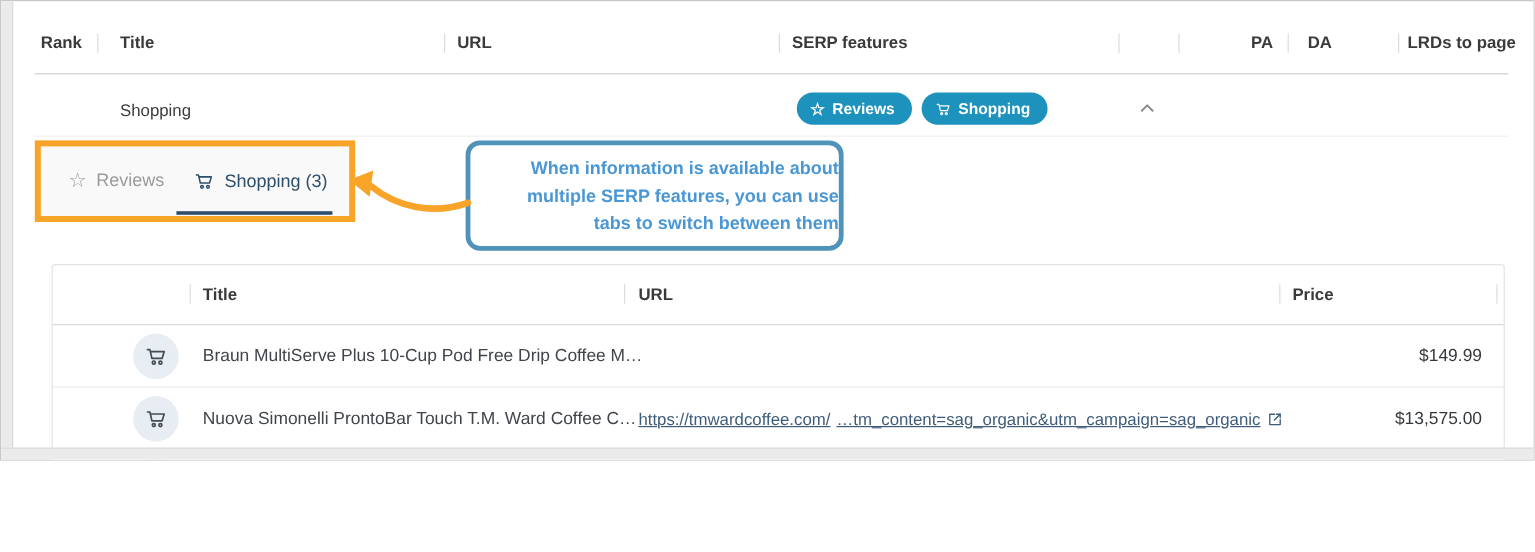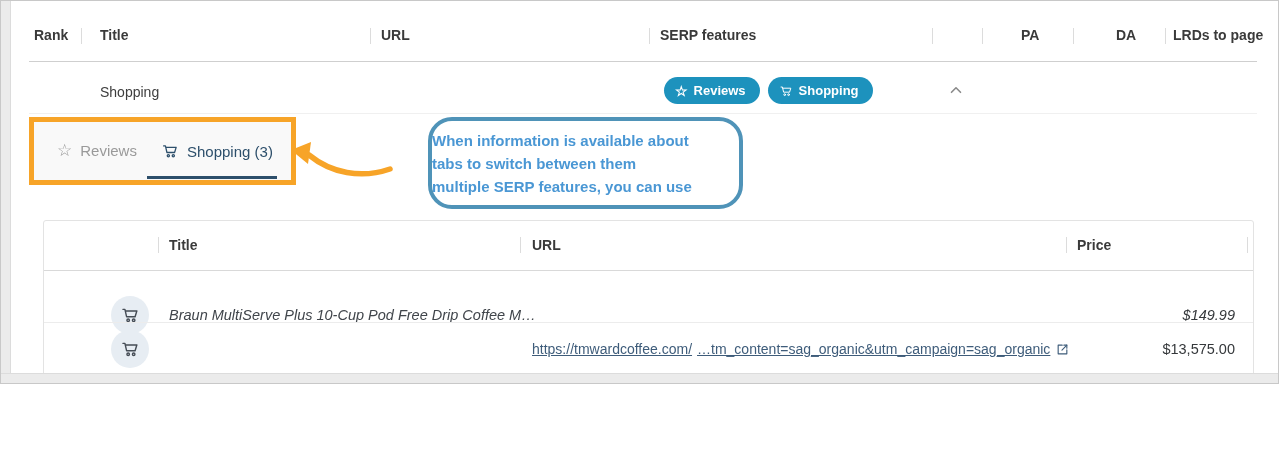--- a/index.html
+++ b/index.html
@@ -6,21 +6,21 @@
   .screen{
     position:relative;width:1279px;height:384px;box-sizing:border-box;
     border:1px solid #c8c8c8;background:#fff;overflow:hidden;
     font-family:"Liberation Sans",sans-serif;
   }
   .left-strip{position:absolute;left:0;top:0;bottom:0;width:9px;background:#ebebeb;border-right:1px solid #dcdcdc;}
   .bottom-strip{position:absolute;left:0;right:0;bottom:0;height:9px;background:#ebebeb;border-top:1px solid #dcdcdc;}
 
   
   .hdr-label{position:absolute;top:26px;font-size:14px;font-weight:700;color:#3a3a3a;white-space:nowrap;}
-  .hdr-label.num{width:40px;}
+  .hdr-label.num{width:40px;text-align:right;}
   .vsep{position:absolute;top:27px;width:1px;height:16px;background:#dcdcdc;}
   .outer-divider{position:absolute;left:28px;top:60px;width:1228px;height:1px;background:#cfcfcf;}
 
   
   .feature-row-title{position:absolute;left:99px;top:83px;font-size:14px;color:#3d3d3d;}
   .badges{position:absolute;left:663px;top:76px;display:flex;gap:8px;}
   .pill{display:flex;align-items:center;gap:6px;height:27px;padding:0 14px 0 11px;background:#1d92bd;border-radius:14px;color:#fff;font-size:13px;font-weight:600;cursor:pointer;}
   .pill .glyph{font-size:14px;line-height:1;}
   .chevron-btn{position:absolute;left:944px;top:81px;width:22px;height:16px;display:flex;align-items:center;justify-content:center;cursor:pointer;color:#8a8a8a;}
   .panel-divider{position:absolute;left:28px;top:112px;width:1228px;height:1px;background:#f0f0f0;}
@@ -28,37 +28,37 @@
   
   .highlight-box{position:absolute;left:28px;top:116px;width:267px;height:68px;box-sizing:border-box;border:5px solid #f7a428;background:#f9f9f9;}
   .tab{position:absolute;display:flex;align-items:center;gap:8px;font-size:15px;cursor:pointer;white-space:nowrap;}
   .tab-reviews{left:56px;top:141px;color:#9a9a9a;}
   .tab-shopping{left:160px;top:141px;color:#2d4f6b;text-align:center;}
   .tab .staricon{font-size:17px;line-height:1;}
   .tab-underline{position:absolute;left:146px;top:175px;width:130px;height:3px;background:#2d4f6b;}
 
   
   .callout{position:absolute;left:387px;top:116px;width:315px;height:92px;box-sizing:border-box;
-    border:4px solid #4f93b8;border-radius:24px;background:#fff;
-    display:flex;flex-direction:column;justify-content:center;align-items:flex-start;margin-left:40px;}
+    border:4px solid #4f93b8;border-radius:12px;background:#fff;
+    display:flex;flex-direction:column;justify-content:center;align-items:flex-end;}
   .callout div{font-size:15px;font-weight:600;color:#4a97d4;line-height:23px;white-space:nowrap;}
   .arrow-svg{position:absolute;left:288px;top:136px;}
 
   
   .card{position:absolute;left:42px;top:219px;width:1211px;height:229px;box-sizing:border-box;
     border:1px solid #e3e3e3;border-radius:3px;background:#fff;}
   .card .vsep{top:16px;height:16px;}
   .card-hdr-label{position:absolute;top:16px;font-size:14px;font-weight:700;color:#3a3a3a;}
   .hsep{position:absolute;left:0;width:100%;height:1px;}
   .hsep.hdr{top:49px;background:#d9d9d9;}
   .hsep.r1{top:101px;background:#ececec;}
   .hsep.r2{top:153px;background:#ececec;}
   .hsep.r3{top:205px;background:#f0f0f0;}
   .crow{position:absolute;left:0;width:100%;height:52px;}
-  .crow.row1{top:68px;font-style:italic;} .crow.row2{top:102px;} .crow.row3{top:154px;}
+  .crow.row1{top:50px;} .crow.row2{top:102px;} .crow.row3{top:154px;}
   .cart-badge{position:absolute;left:67px;top:7px;width:38px;height:38px;border-radius:50%;background:#e7edf3;display:flex;align-items:center;justify-content:center;color:#454c55;}
   .cell{position:absolute;top:0;height:100%;display:flex;align-items:center;}
   .cell.title{left:125px;font-size:14.5px;color:#40454b;white-space:nowrap;}
   .cell.url{left:488px;font-size:14px;color:#3e5c7a;cursor:pointer;white-space:nowrap;}
   .cell.url .u{text-decoration:underline;}
   .cell.url .gap{width:5px;}
   .cell.url svg{margin-left:6px;}
   .cell.price{right:18px;font-size:14.5px;color:#35383b;}
 </style>
 </head>
@@ -91,21 +91,21 @@
   <div class="vsep" style="left:80px"></div>
   <div class="hdr-label" style="left:99px">Title</div>
   <div class="vsep" style="left:369px"></div>
   <div class="hdr-label" style="left:380px">URL</div>
   <div class="vsep" style="left:648px"></div>
   <div class="hdr-label" style="left:659px">SERP features</div>
   <div class="vsep" style="left:931px"></div>
   <div class="vsep" style="left:981px"></div>
   <div class="hdr-label num" style="left:1020px">PA</div>
   <div class="vsep" style="left:1072px"></div>
-  <div class="hdr-label num" style="left:1115px">DA</div>
+  <div class="hdr-label num" style="left:1069px">DA</div>
   <div class="vsep" style="left:1164px"></div>
   <div class="hdr-label" style="left:1172px">LRDs to page</div>
   <div class="outer-divider"></div>
 
   <div class="feature-row-title">Shopping</div>
   <div class="badges">
     <div class="pill">
       <span class="glyph">☆</span>
       <span>Reviews</span>
     </div>
@@ -131,22 +131,22 @@
   <div class="tab tab-shopping">
     <svg width="18" height="18">
         <use href="#icon-cart"></use>
       </svg>
     <span>Shopping (3)</span>
   </div>
   <div class="tab-underline"></div>
 
   <div class="callout">
     <div>When information is available about</div>
+    <div>multiple SERP features, you can use</div>
     <div>tabs to switch between them</div>
-    <div>multiple SERP features, you can use</div>
   </div>
   <svg class="arrow-svg" width="108" height="48" viewBox="0 0 108 48">
     <path d="M101 32 C 72 42, 42 36, 20 18" fill="none" stroke="#f7a428" stroke-width="5.5" stroke-linecap="round"></path>
     <polygon points="2,13 22,5 19,27" fill="#f7a428"></polygon>
   </svg>
 
   <div class="card">
     <div class="vsep" style="left:114px"></div>
     <div class="card-hdr-label" style="left:125px">Title</div>
     <div class="vsep" style="left:476px"></div>
@@ -166,20 +166,21 @@
       <div class="cell price">$149.99</div>
     </div>
     <div class="hsep r1"></div>
 
     <div class="crow row2">
       <div class="cart-badge">
         <svg width="20" height="20">
             <use href="#icon-cart"></use>
           </svg>
       </div>
+      <div class="cell title">Nuova Simonelli ProntoBar Touch T.M. Ward Coffee C…</div>
       <div class="cell url">
         <span class="u">https://tmwardcoffee.com/</span>
         <span class="gap"></span>
         <span class="u">…tm_content=sag_organic&amp;utm_campaign=sag_organic</span>
         <svg width="13" height="13">
             <use href="#icon-extlink"></use>
           </svg>
       </div>
       <div class="cell price">$13,575.00</div>
     </div>

